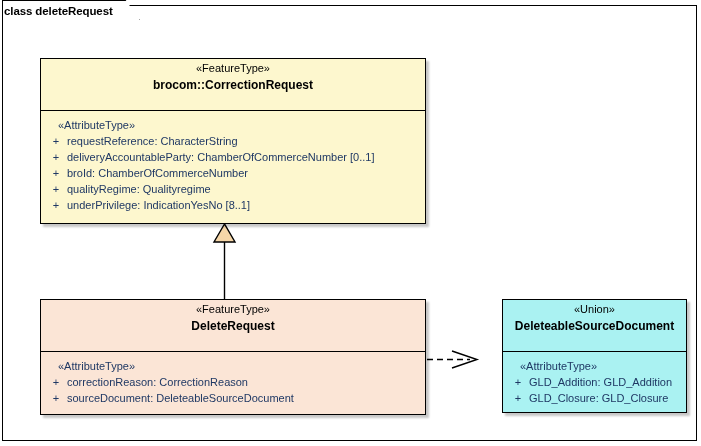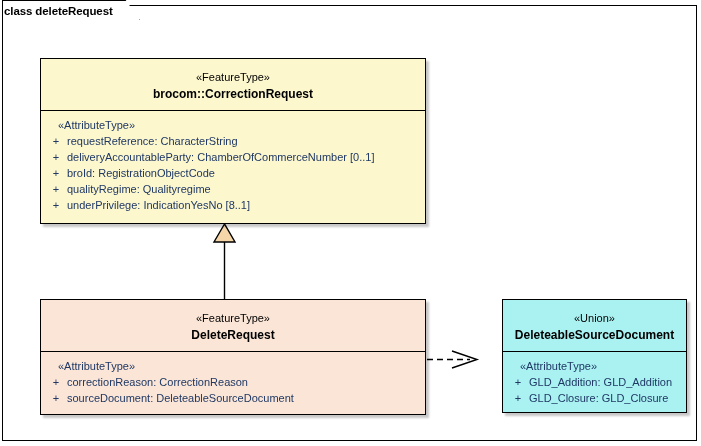--- a/index.html
+++ b/index.html
@@ -53,21 +53,21 @@
   }
   
   .uml-class {
     position: absolute;
     border: 1.6px solid #000000;
     box-sizing: border-box;
     box-shadow: 3px 3px 2px rgba(0,0,0,0.22);
     z-index: 3;
   }
   .uml-header {
-    padding: 11px 6px 7px 6px;
+    padding: 2px 6px 7px 6px;
     text-align: center;
     box-sizing: border-box;
   }
   .stereotype {
     font-size: 11px;
     color: #000000;
     line-height: 15px;
     white-space: nowrap;
   }
   .class-name {
@@ -188,21 +188,21 @@
       <div class="attr-row">
         <span class="attr-vis">+</span>
         <span class="attr-text">requestReference: CharacterString</span>
       </div>
       <div class="attr-row">
         <span class="attr-vis">+</span>
         <span class="attr-text">deliveryAccountableParty: ChamberOfCommerceNumber [0..1]</span>
       </div>
       <div class="attr-row">
         <span class="attr-vis">+</span>
-        <span class="attr-text">broId: RegistrationObjectCode</span>
+        <span class="attr-text">broId: ChamberOfCommerceNumber</span>
       </div>
       <div class="attr-row">
         <span class="attr-vis">+</span>
         <span class="attr-text">qualityRegime: Qualityregime</span>
       </div>
       <div class="attr-row">
         <span class="attr-vis">+</span>
         <span class="attr-text">underPrivilege: IndicationYesNo [8..1]</span>
       </div>
     </div>

